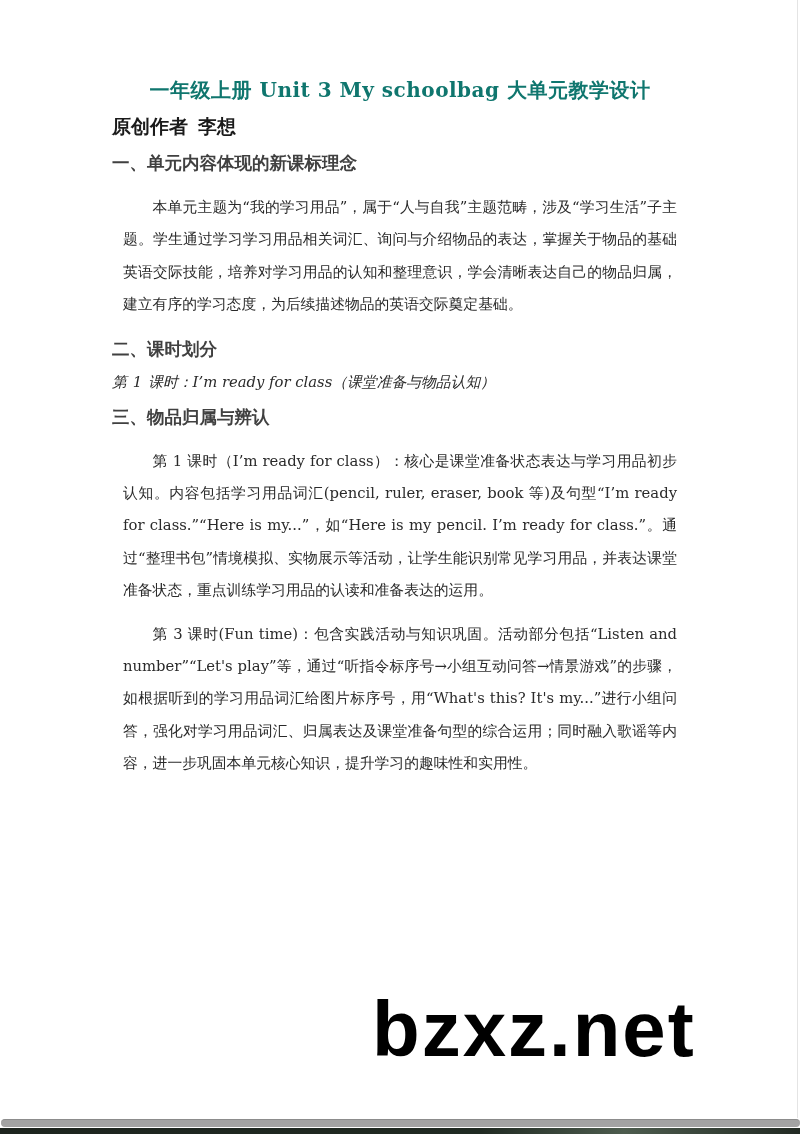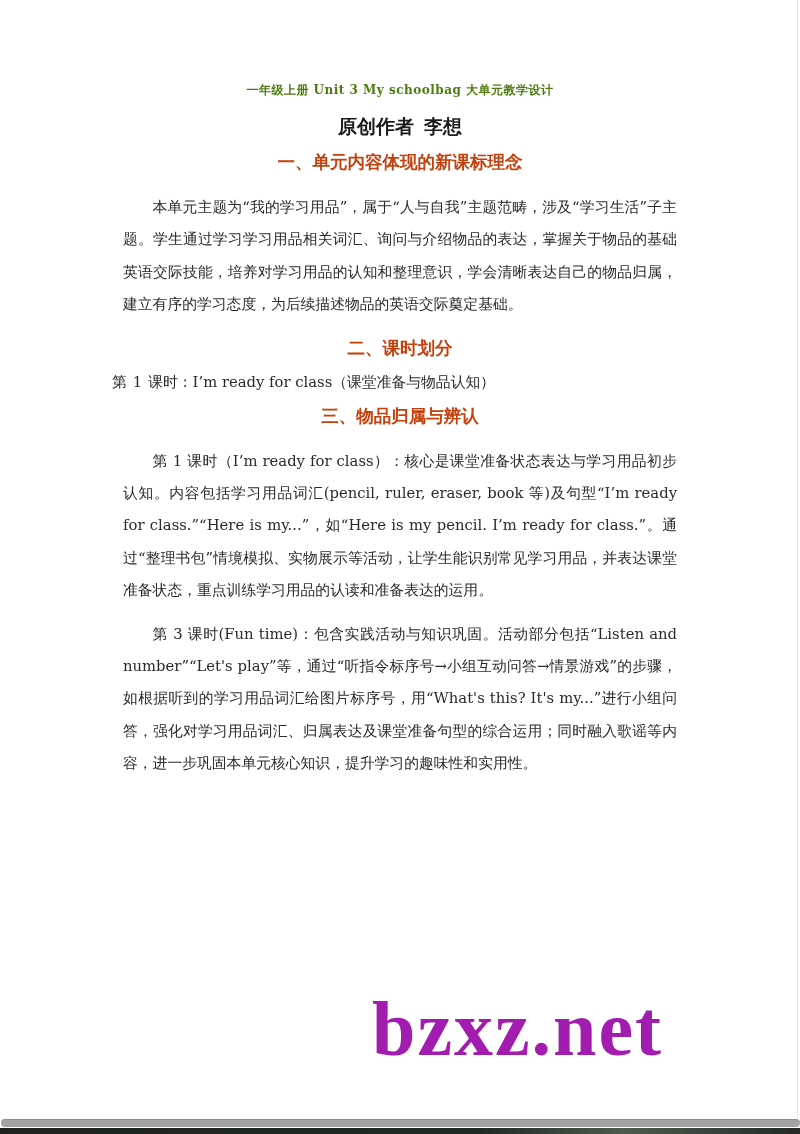--- a/index.html
+++ b/index.html
@@ -8,40 +8,40 @@
     background: #ffffff;
     font-family: "DejaVu Serif", "Liberation Serif", serif;
     color: #222;
   }
   .page {
     position: absolute; left: 0; top: 0; width: 797px; height: 1118px;
     background: #ffffff; border-right: 1px solid #e4e4e4;
   }
   .watermark {
     position: absolute; left: 372px; top: 990px;
-    font-family: Liberation Serif, serif;
+    font-family: Liberation Sans, sans-serif;
     font-weight: bold; font-size: 78px; letter-spacing: 2px;
-    color: #a21caf; line-height: 1; z-index: 0;
+    color: #000000; line-height: 1; z-index: 0;
   }
   .content { position: absolute; left: 112px; top: 72px; width: 576px; z-index: 1; }
   .title {
-    text-align: center; font-weight: bold; font-size: 12px;
-    line-height: 36px; margin: 0; color: #4d7c0f; letter-spacing: 0.5px;
+    text-align: center; font-weight: bold; font-size: 20px;
+    line-height: 36px; margin: 0; color: #0f766e; letter-spacing: 0.5px;
   }
-  .author { text-align: center; font-weight: bold; font-size: 19px; line-height: 36px; margin: 0; color: #1a1a1a; }
+  .author { text-align: left; font-weight: bold; font-size: 19px; line-height: 36px; margin: 0; color: #1a1a1a; }
   .author .sp { display: inline-block; width: 10px; }
   .heading {
-    font-family: Liberation Mono, monospace;
-    font-weight: bold; font-size: 17.5px; line-height: 34px; margin: 2px 0 0 0; color: #c2410c; text-align: center;
+    font-family: Liberation Serif, serif;
+    font-weight: bold; font-size: 17.5px; line-height: 34px; margin: 2px 0 0 0; color: #404040;
   }
   .para {
     font-size: 14.8px; line-height: 32.4px; margin: 11px; text-indent: 2em;
     text-align: justify; color: #2a2a2a;
   }
-  .lesson { font-size: 14.8px; line-height: 32px; margin: 0; color: #2a2a2a; }
+  .lesson { font-size: 14.8px; line-height: 32px; margin: 0; color: #2a2a2a; font-style: italic; }
   .lesson .num { display: inline-block; padding: 0 6px; }
   .hbar {
     position: absolute; left: 1px; top: 1119px; width: 799px; height: 7px;
     background: #a3a3a3; border-radius: 4px; border-top: 1px solid #8c8c8c;
   }
   .bottom-band {
     position: absolute; left: 0; top: 1128px; width: 800px; height: 6px;
     background: linear-gradient(90deg, #1d241e 0%, #202a22 60%, #4d5c4e 78%, #222a23 100%);
   }
 </style>

